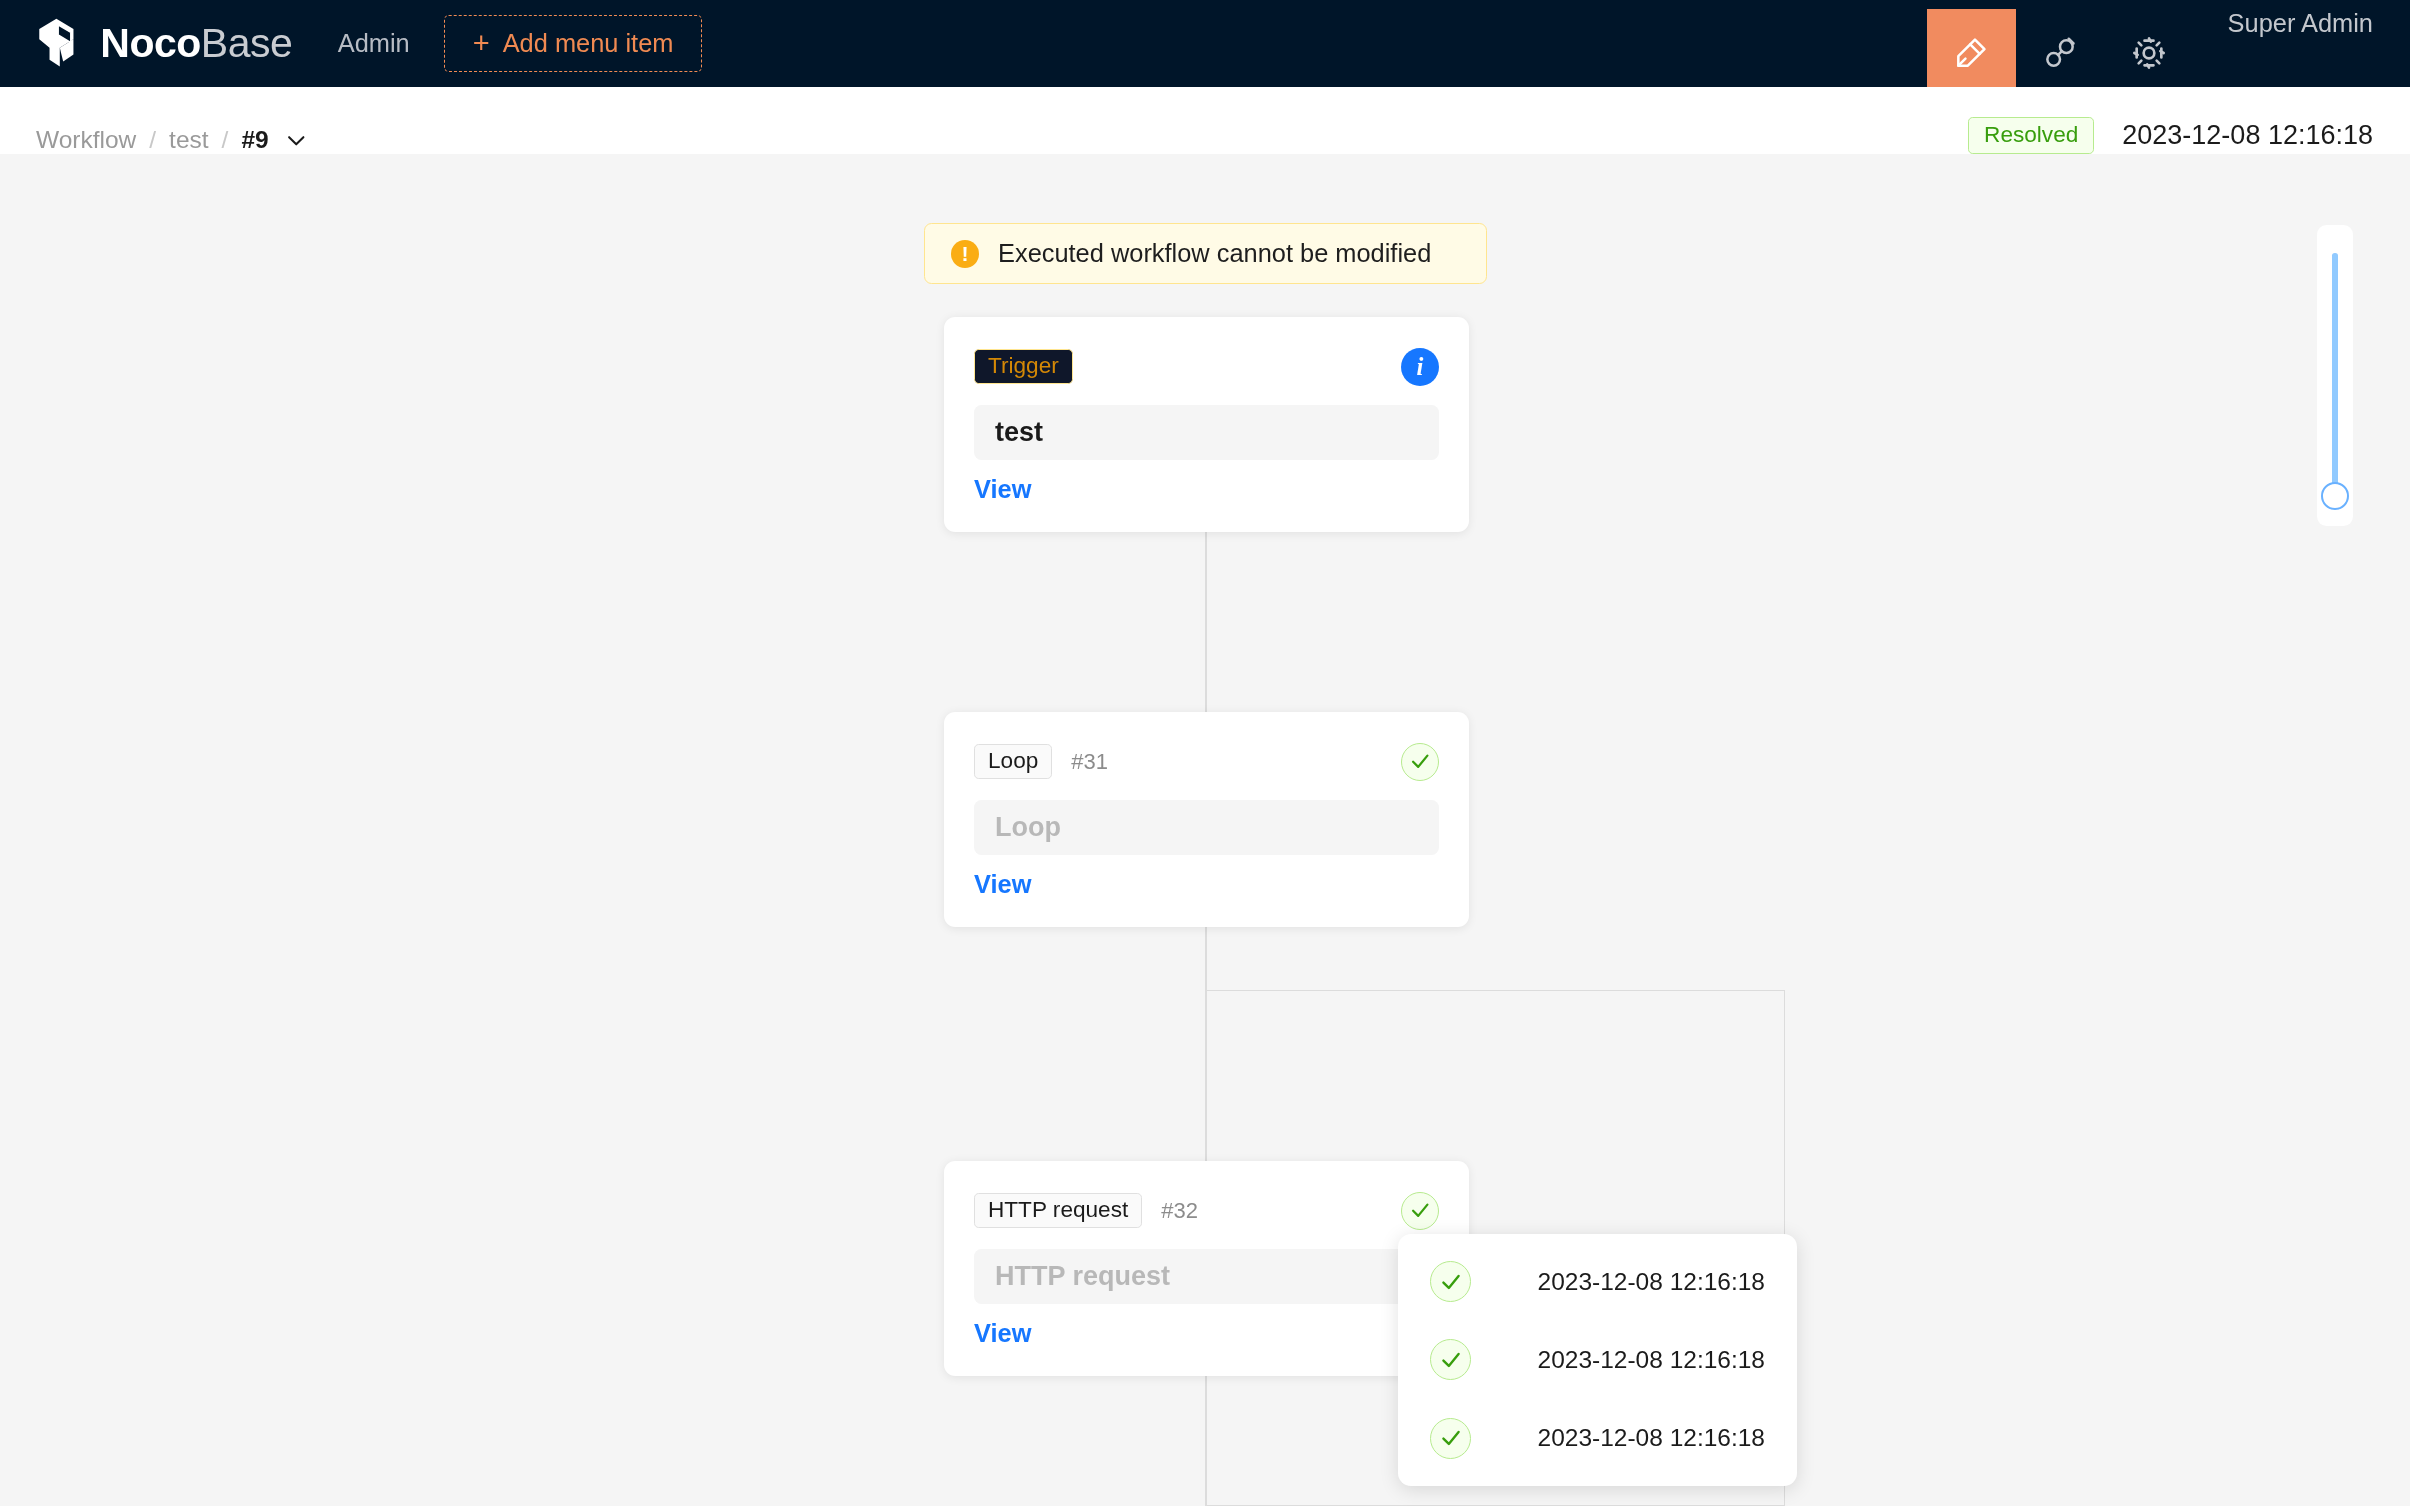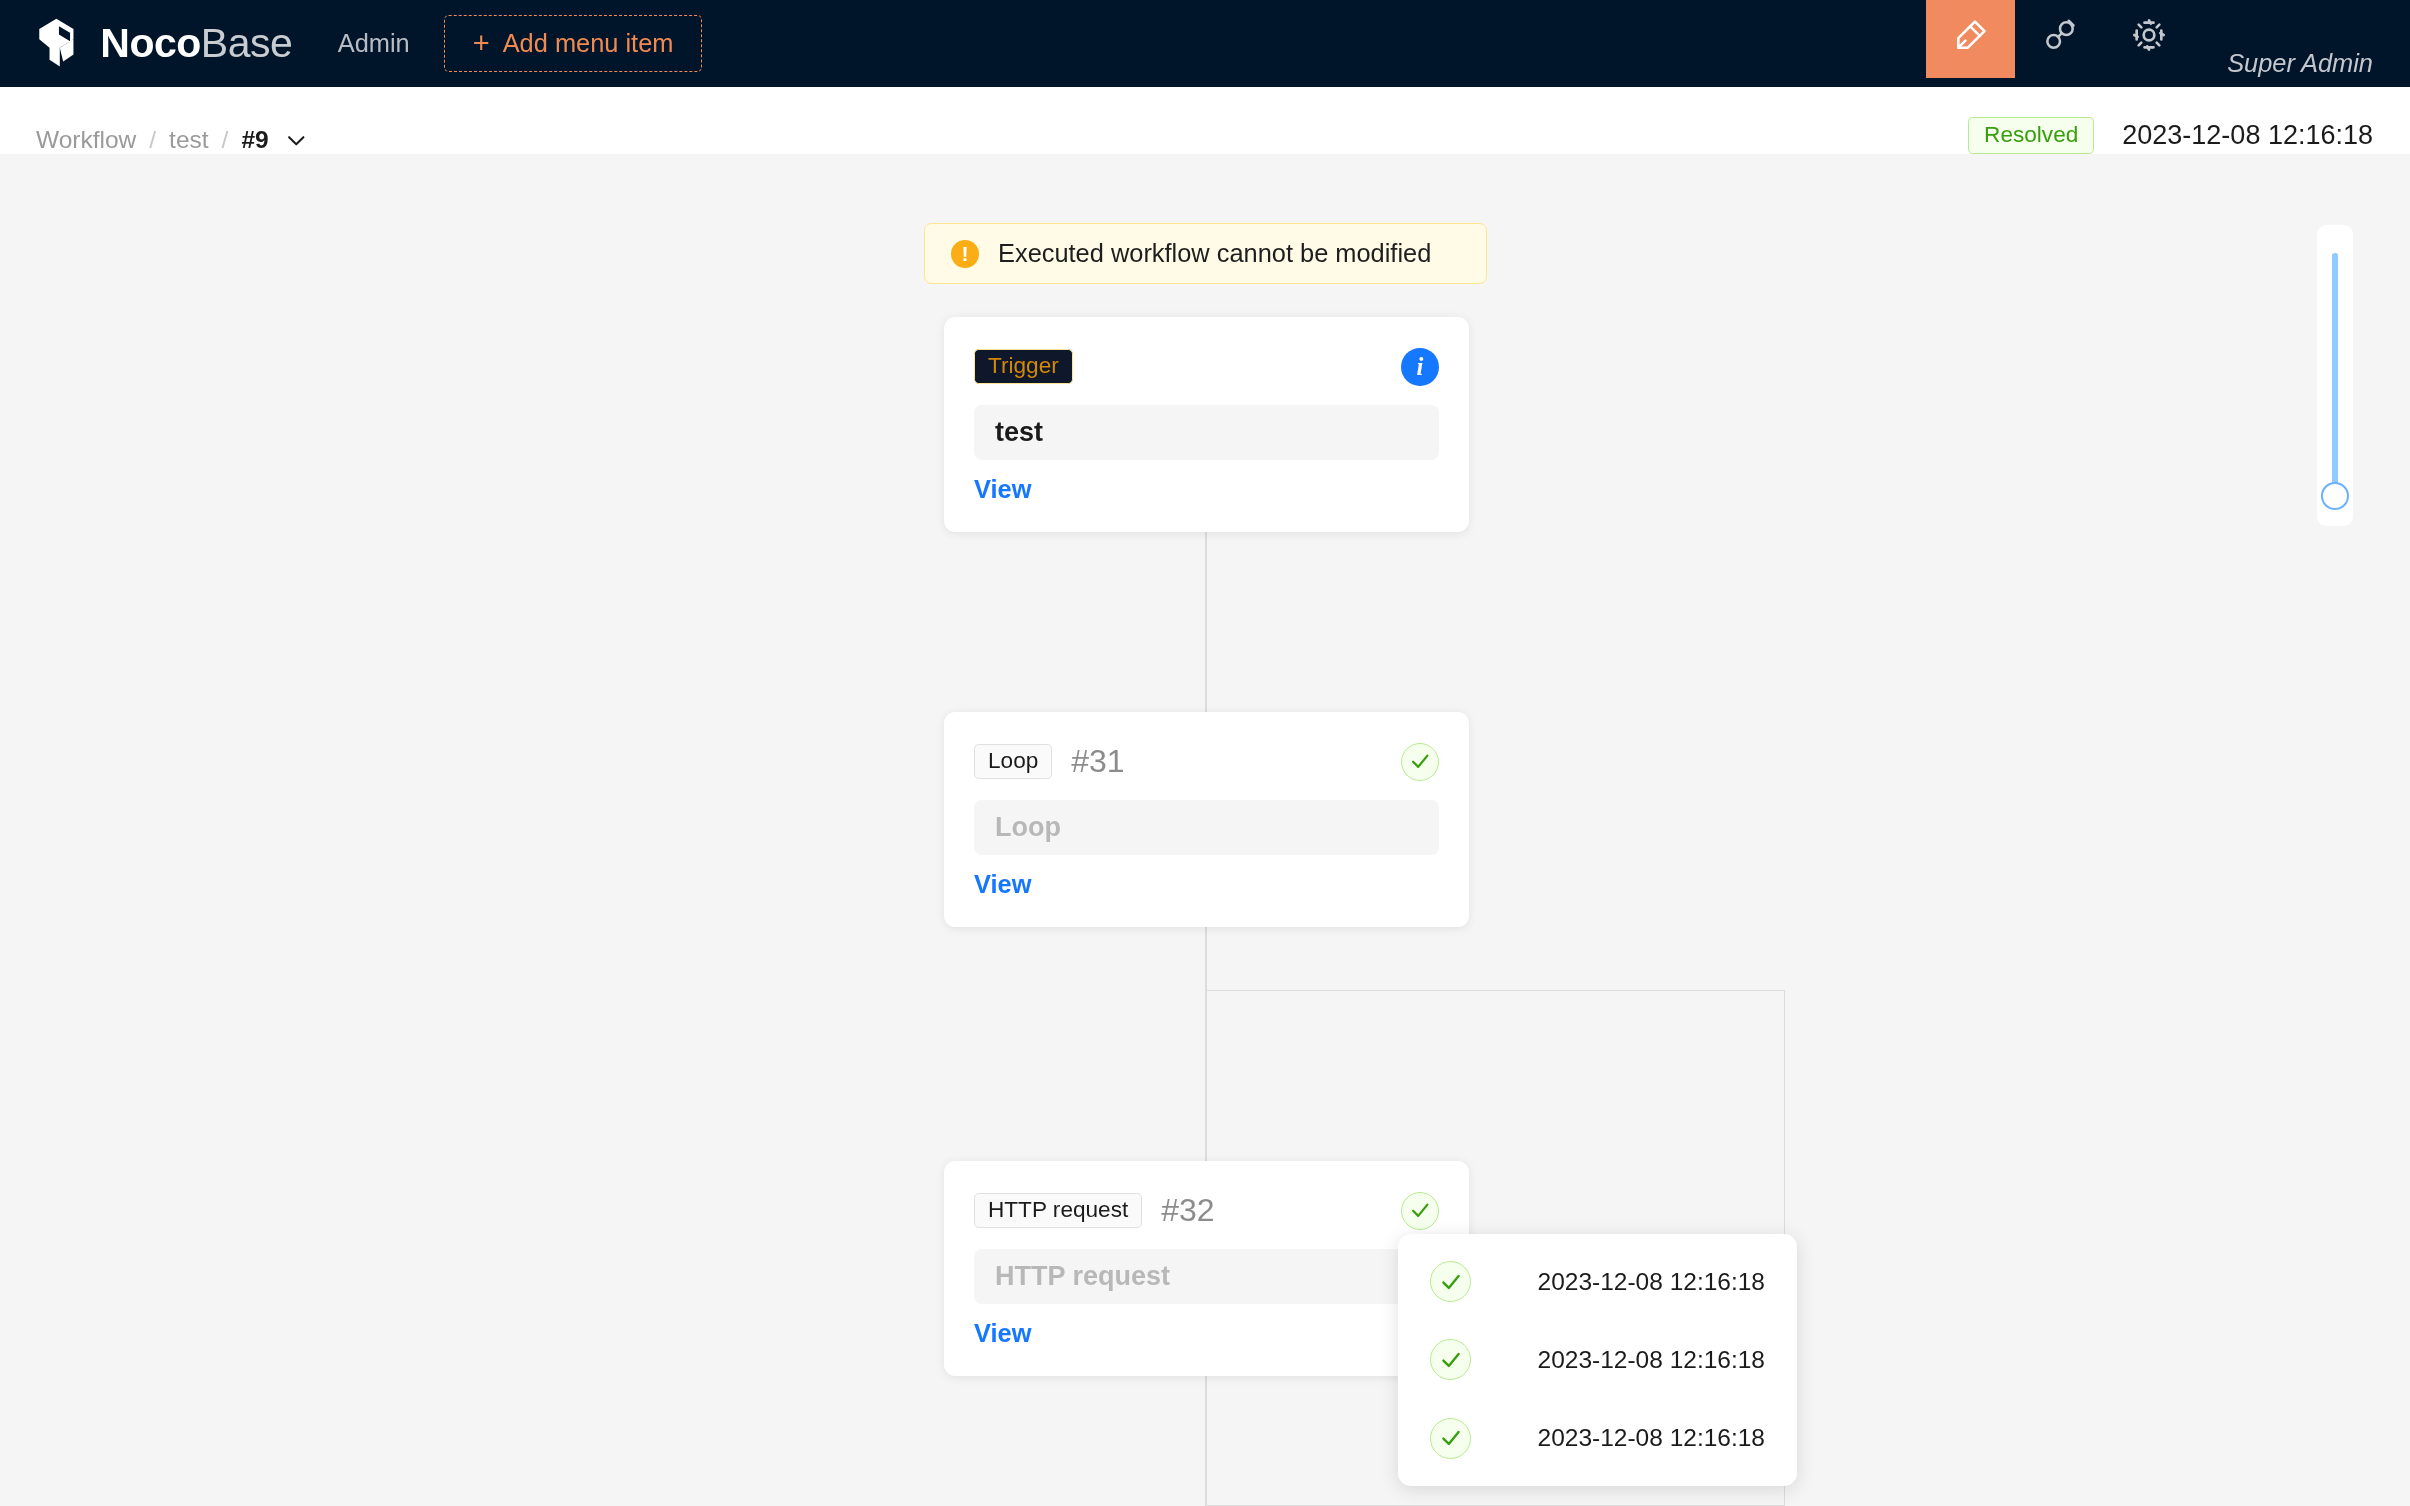--- a/index.html
+++ b/index.html
@@ -41,21 +41,21 @@
     color: #f08a52;
     font-size: 25.4px;
     padding: 13px 28px;
     display: flex; align-items: center; gap: 13px;
     white-space: nowrap;
   }
   .add-plus { font-size: 29px; line-height: 1; }
 
   .topbar-right {
     margin-left: auto;
-    display: flex; align-items: flex-end; height: 69px; font-style: italic;
+    display: flex; align-items: flex-start; height: 69px;
   }
   .icon-btn {
     width: 89px; height: 87px;
     display: flex; align-items: center; justify-content: center;
   }
   .icon-btn.active { background: #f18b5f; }
   .icon-btn svg { display: block; }
   .username {
     color: #c3c7cd; font-size: 25.4px;
     padding: 0 38px 0 34px; white-space: nowrap;
@@ -142,21 +142,21 @@
     display: flex; align-items: center;
     height: 47px; margin-bottom: 15px;
   }
   .tag {
     font-size: 22.6px; border-radius: 4.7px;
     padding: 5.6px 13px; line-height: 1;
     white-space: nowrap;
   }
   .tag-trigger { background: #0f172a; border: 0.9px solid #ffe58f; color: #d48806; }
   .tag-plain  { background: #fafafa; border: 0.9px solid #e0e0e0; color: #1b1b1b; }
-  .node-num { font-size: 32px; color: #8c8c8c; margin-left: 19px; white-space: nowrap; }
+  .node-num { font-size: 22px; color: #8c8c8c; margin-left: 19px; white-space: nowrap; }
 
   .node-status { margin-left: auto; display: flex; align-items: center; }
   .info-dot {
     width: 38px; height: 38px; border-radius: 50%;
     background: #1677ff; color: #ffffff;
     font-size: 24.5px; font-weight: 600; font-style: italic;
     font-family: "Liberation Serif", serif;
     display: flex; align-items: center; justify-content: center;
   }
   .check-circle {

